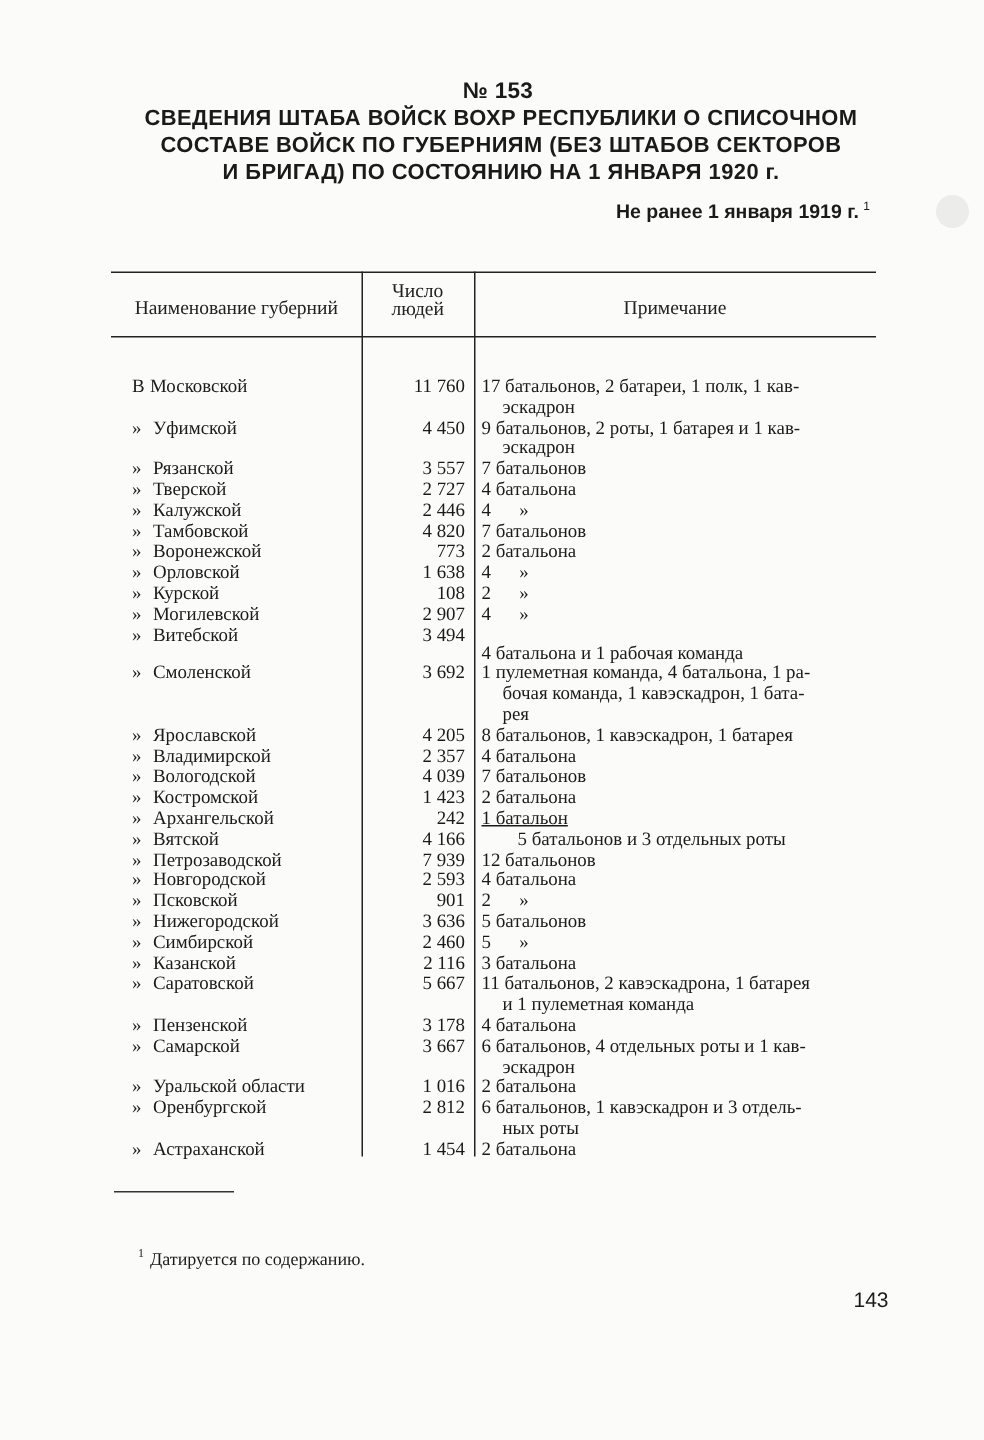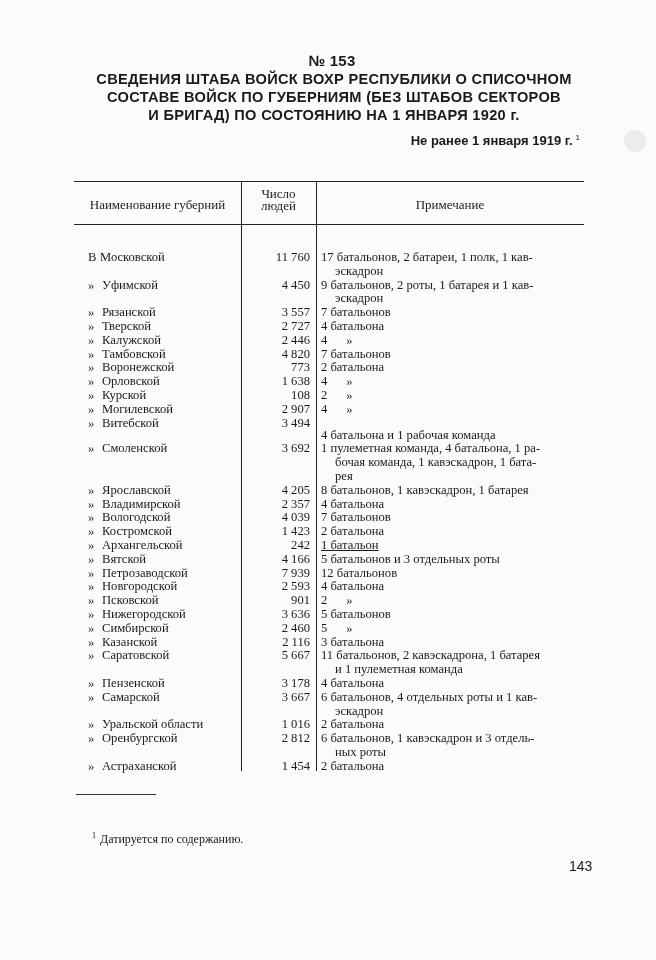--- a/index.html
+++ b/index.html
@@ -218,21 +218,21 @@
         <div class="c-name"><span class="mark">»</span><span class="label">Архангельской</span></div>
         <div class="c-count">242</div>
         <div class="c-note">
           <div class="line" style="white-space: pre; text-decoration: underline;">1 батальон</div>
         </div>
       </div>
       <div class="row">
         <div class="c-name"><span class="mark">»</span><span class="label">Вятской</span></div>
         <div class="c-count">4 166</div>
         <div class="c-note">
-          <div class="line" style="white-space: pre;">5 батальонов и 3 отдельных роты</div>
+          <div class="line" style="white-space: pre; margin-left: 24px;">5 батальонов и 3 отдельных роты</div>
         </div>
       </div>
       <div class="row">
         <div class="c-name"><span class="mark">»</span><span class="label">Петрозаводской</span></div>
         <div class="c-count">7 939</div>
         <div class="c-note">
           <div class="line" style="white-space: pre;">12 батальонов</div>
         </div>
       </div>
       <div class="row">

